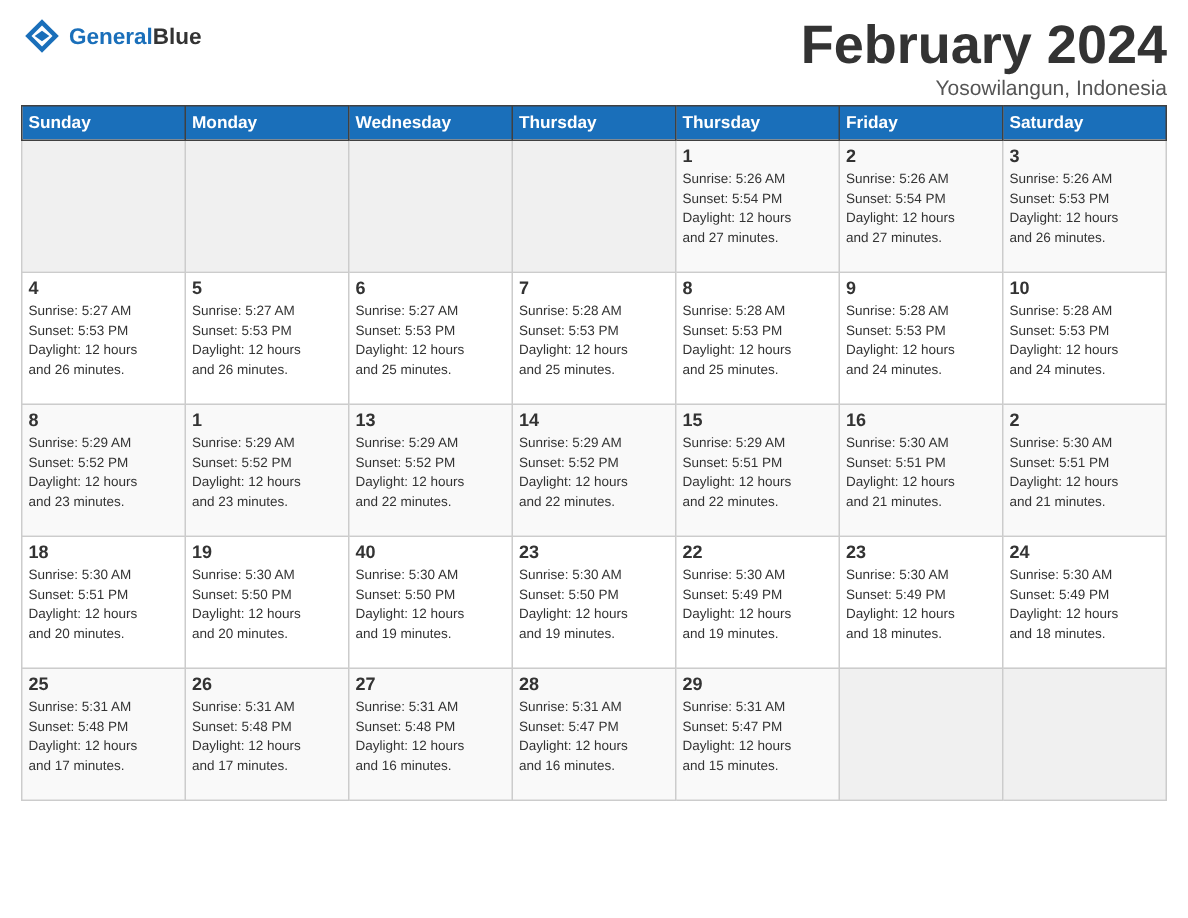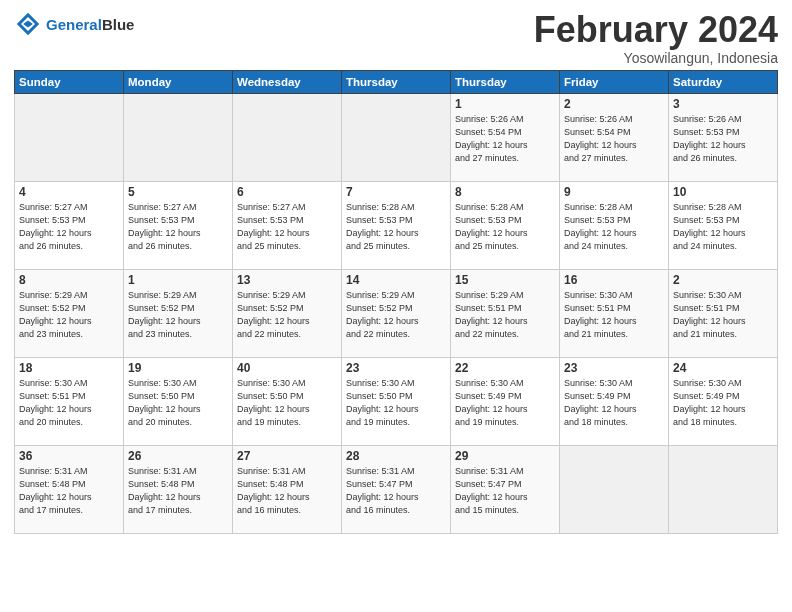--- a/index.html
+++ b/index.html
@@ -294,21 +294,21 @@
           <td>
             <span class="day-num">24</span>
             <div class="day-info" style="white-space: pre-line;">Sunrise: 5:30 AM
 Sunset: 5:49 PM
 Daylight: 12 hours
 and 18 minutes.</div>
           </td>
         </tr>
         <tr>
           <td>
-            <span class="day-num">36</span>
+            <span class="day-num">25</span>
             <div class="day-info" style="white-space: pre-line;">Sunrise: 5:31 AM
 Sunset: 5:48 PM
 Daylight: 12 hours
 and 17 minutes.</div>
           </td>
           <td>
             <span class="day-num">26</span>
             <div class="day-info" style="white-space: pre-line;">Sunrise: 5:31 AM
 Sunset: 5:48 PM
 Daylight: 12 hours

